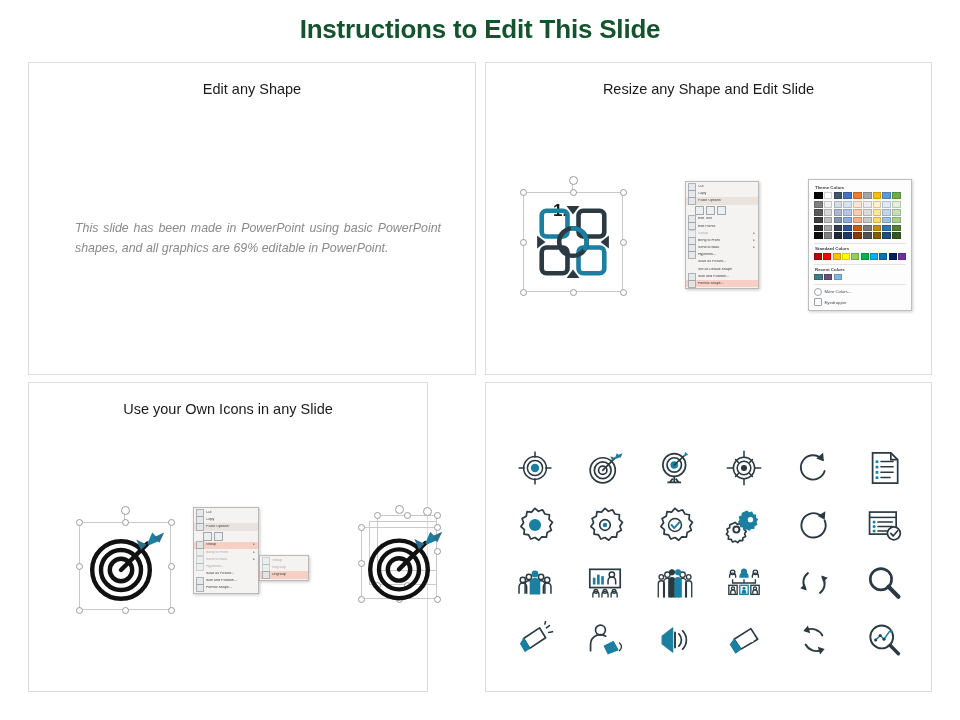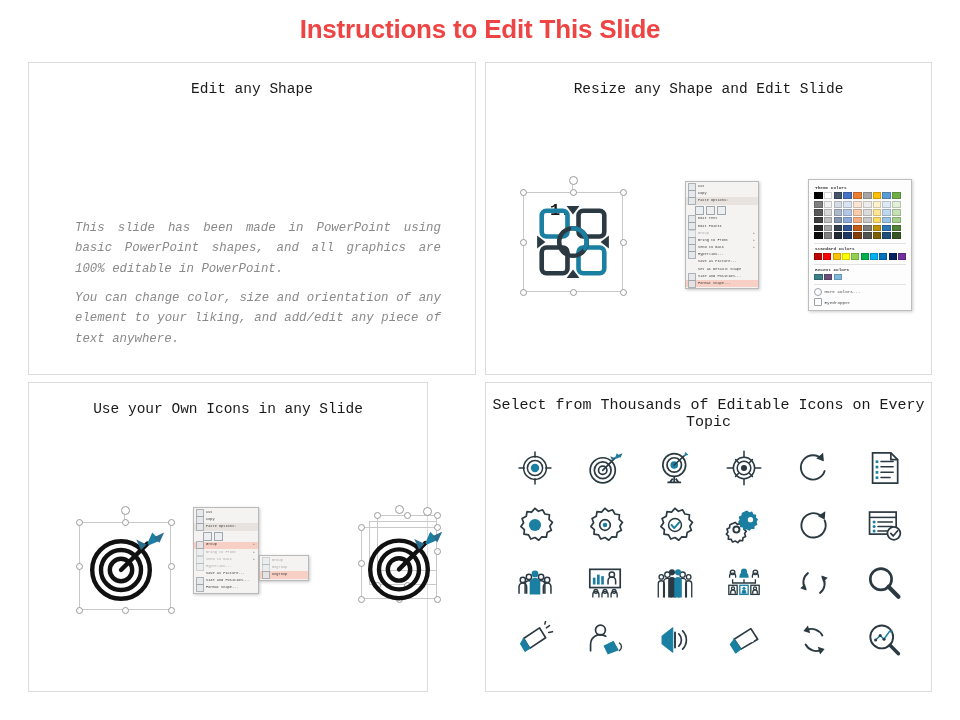--- a/index.html
+++ b/index.html
@@ -7,25 +7,25 @@
     width:960px;height:720px;background:#ffffff;
     font-family:"Liberation Sans", sans-serif;
     color:#231f20;overflow:hidden;position:relative;
   }
   .slide{position:absolute;inset:0;}
 
   
   .slide-title{
     position:absolute;top:14px;left:0;width:960px;
     text-align:center;font-size:26px;font-weight:700;
-    letter-spacing:-0.2px;color:#ef4444;
-  }
-
-  
-  .panel{position:absolute;border:1px solid #dcdcdc;background:#fff;box-sizing:border-box;font-family:Liberation Mono, monospace;}
+    letter-spacing:-0.2px;color:#14532d;
+  }
+
+  
+  .panel{position:absolute;border:1px solid #dcdcdc;background:#fff;box-sizing:border-box;}
   #panel-tl{left:28px;top:62px;width:448px;height:313px;}
   #panel-tr{left:485px;top:62px;width:447px;height:313px;}
   #panel-bl{left:28px;top:382px;width:400px;height:310px;}
   #panel-br{left:485px;top:382px;width:447px;height:310px;}
 
   .panel-title{
     text-align:center;font-size:14.5px;font-weight:400;color:#1a1a1a;
     margin-top:18px;
   }
   #panel-br .panel-title{font-size:15px;margin-top:14px;}
@@ -107,22 +107,21 @@
 </style>
 </head>
 <body>
 
 <div class="slide">
 
   <div class="slide-title">Instructions to Edit This Slide</div>
 
   <div class="panel" id="panel-tl">
     <div class="panel-title">Edit any Shape</div>
-    <div class="body-copy" id="copy-1">This slide has been made in PowerPoint using basic PowerPoint shapes, and all graphics are 100% editable in PowerPoint.</div>
-    <div class="body-copy" id="copy-2">You can change color, size and orientation of any element to your liking, and add/edit any piece of text anywhere.</div>
+    <div class="body-copy" id="copy-1">This slide has been made in PowerPoint using basic PowerPoint shapes, and all graphics are 69% editable in PowerPoint.</div>
   </div>
 
   <div class="panel" id="panel-tr">
     <div class="panel-title">Resize any Shape and Edit Slide</div>
 
     <div class="steps" id="steps-tr">
       <div class="step-num">1.</div>
       <div class="step-num">2.</div>
       <div class="step-num">3.</div>
     </div>
@@ -446,21 +445,20 @@
           <path d="M45 58 L78 25" stroke-linecap="round"></path>
         </g>
         <path d="M78 25 l6 -14 l10 10 l-14 6 z" fill="#1a7fa0"></path>
         <path d="M70 33 l-6 -13 l13 6 z" fill="#2b6f8f"></path>
         <path d="M86 17 l13 -6 l-6 13 z" fill="#2b6f8f"></path>
       </svg>
     </div>
   </div>
 
   <div class="panel" id="panel-br">
-    <div class="panel-title">Select from Thousands of Editable Icons on Every Topic</div>
 
     <div id="icon-grid">
 
       <div class="cell">
           <svg width="38" height="38" viewBox="0 0 100 100">
             <g fill="none" stroke="#2b3a42" stroke-width="4">
               <circle cx="50" cy="50" r="30"></circle>
               <circle cx="50" cy="50" r="20"></circle>
               <path d="M50 8v14M50 78v14M8 50h14M78 50h14" stroke-linecap="round"></path>
             </g>

